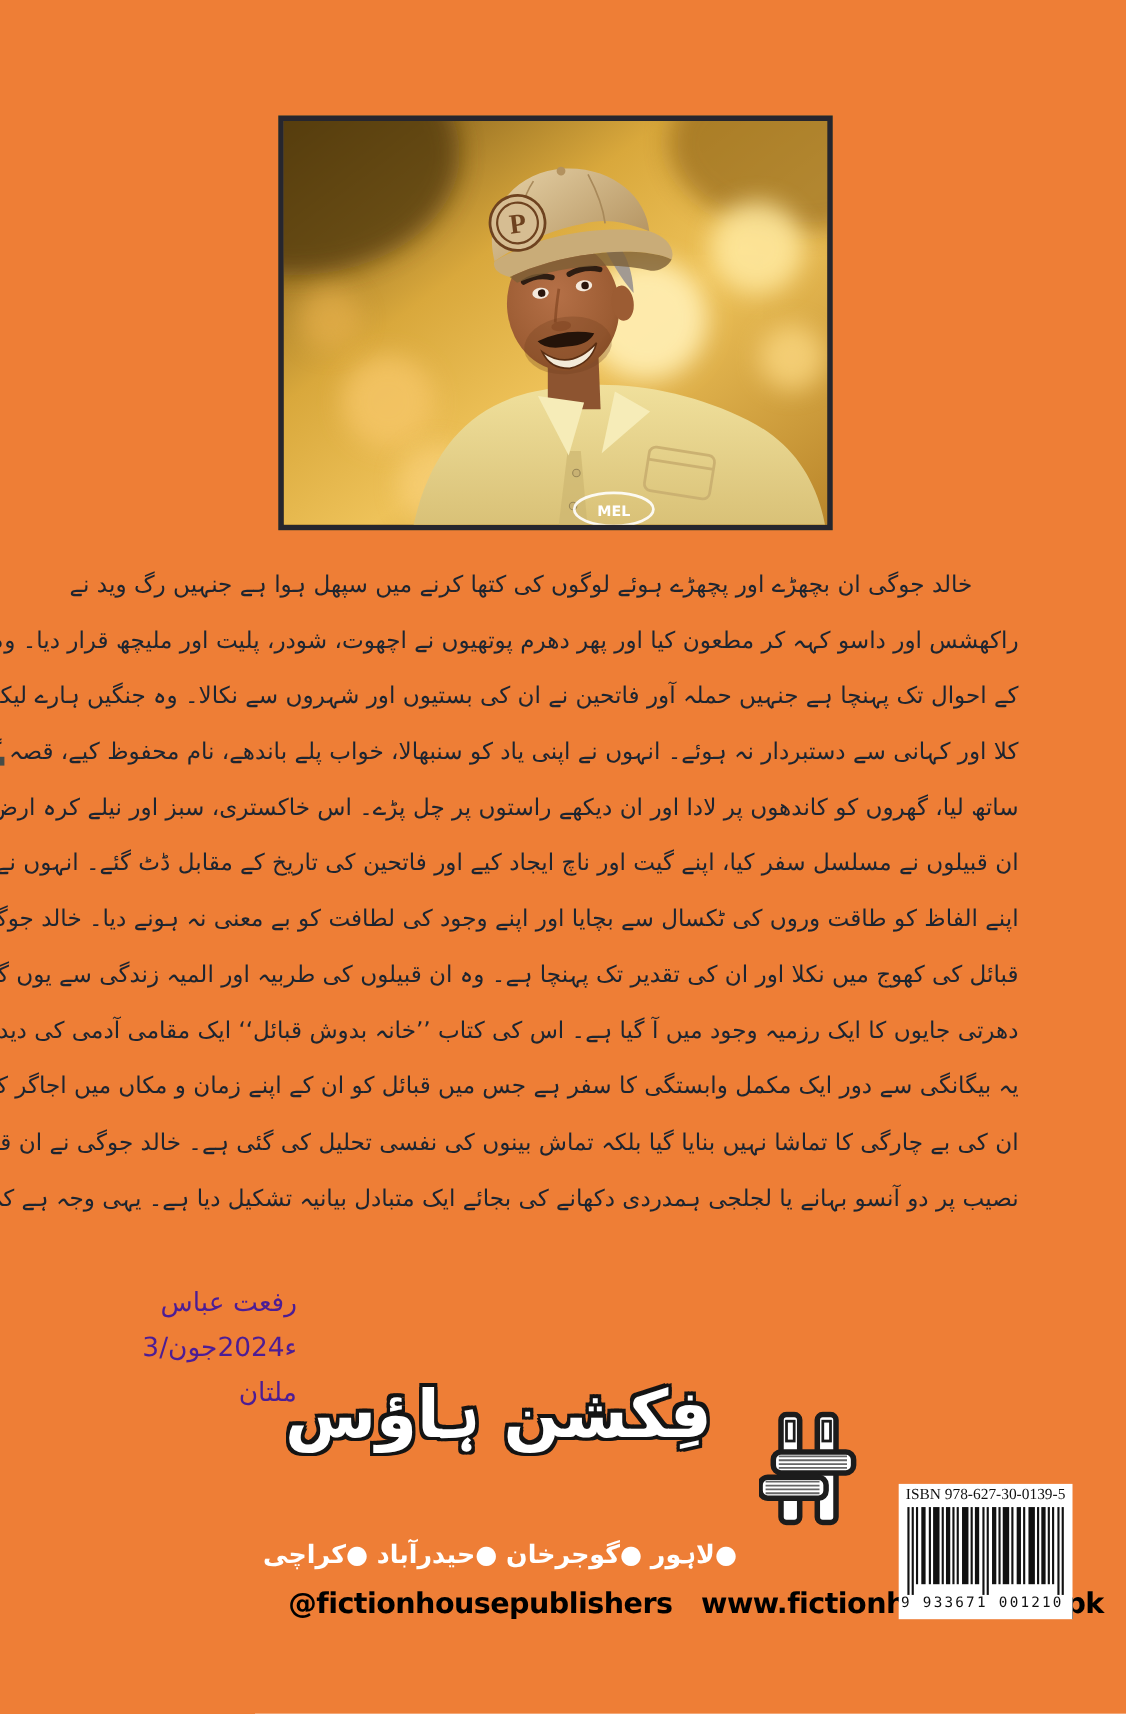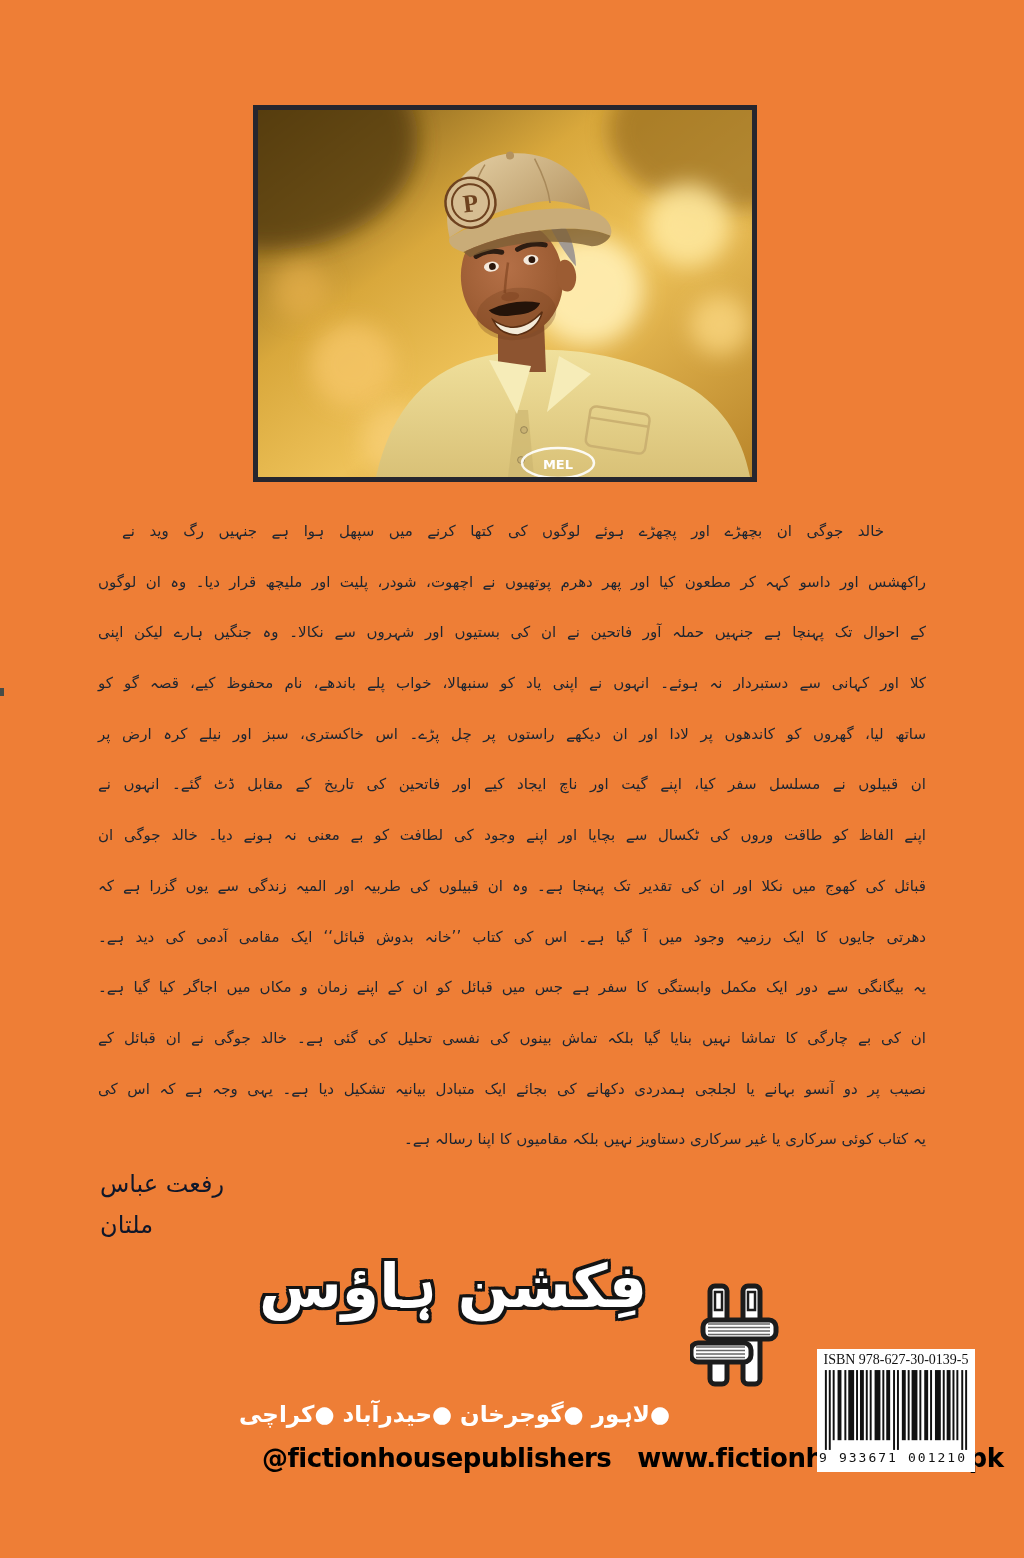--- a/index.html
+++ b/index.html
@@ -17,34 +17,34 @@
   
   .photo-frame {
     position:absolute; left:253px; top:105px; width:504px; height:377px;
     border:5px solid #26262e; background:#c8922f;
   }
   .photo-frame svg { display:block; width:100%; height:100%; }
 
   
   .blurb {
     position:absolute; left:98px; top:506px; width:828px;
-    direction:rtl; color:#1d2530; font-size:15px;
+    direction:rtl; color:#1d2530; font-size:21px;
   }
   .blurb .line {
     height:50.7px; line-height:50.7px;
     text-align:justify; text-align-last:justify;
     white-space:nowrap; overflow:visible;
   }
   .blurb .line.first { padding-right:42px; padding-left:24px; }
   .blurb .line.last  { text-align-last:right; padding-left:0; }
 
   
   .signature {
     position:absolute; left:100px; top:1164px; width:170px;
-    color:#0f172a; text-align:left; font-size:24px;
+    color:#4c1d95; text-align:right; font-size:24px;
   }
   .signature .sig-row { line-height:41px; white-space:nowrap; }
   .sig-name { direction:rtl; }
   .sig-date { direction:ltr; }
   .sig-date span { display:inline-block; }
   .sig-city { direction:rtl; }
 
   
   .publisher-name {
     position:absolute; left:243px; top:1240px; width:420px; height:92px;
@@ -188,25 +188,25 @@
     <div class="line">کے احوال تک پہنچا ہے جنہیں حملہ آور فاتحین نے ان کی بستیوں اور شہروں سے نکالا۔ وہ جنگیں ہارے لیکن اپنی</div>
     <div class="line">کلا اور کہانی سے دستبردار نہ ہوئے۔ انہوں نے اپنی یاد کو سنبھالا، خواب پلے باندھے، نام محفوظ کیے، قصہ گو کو</div>
     <div class="line">ساتھ لیا، گھروں کو کاندھوں پر لادا اور ان دیکھے راستوں پر چل پڑے۔ اس خاکستری، سبز اور نیلے کرہ ارض پر</div>
     <div class="line">ان قبیلوں نے مسلسل سفر کیا، اپنے گیت اور ناچ ایجاد کیے اور فاتحین کی تاریخ کے مقابل ڈٹ گئے۔ انہوں نے</div>
     <div class="line">اپنے الفاظ کو طاقت وروں کی ٹکسال سے بچایا اور اپنے وجود کی لطافت کو بے معنی نہ ہونے دیا۔ خالد جوگی ان</div>
     <div class="line">قبائل کی کھوج میں نکلا اور ان کی تقدیر تک پہنچا ہے۔ وہ ان قبیلوں کی طربیہ اور المیہ زندگی سے یوں گزرا ہے کہ</div>
     <div class="line">دھرتی جایوں کا ایک رزمیہ وجود میں آ گیا ہے۔ اس کی کتاب ’’خانہ بدوش قبائل‘‘ ایک مقامی آدمی کی دید ہے۔</div>
     <div class="line">یہ بیگانگی سے دور ایک مکمل وابستگی کا سفر ہے جس میں قبائل کو ان کے اپنے زمان و مکاں میں اجاگر کیا گیا ہے۔</div>
     <div class="line">ان کی بے چارگی کا تماشا نہیں بنایا گیا بلکہ تماش بینوں کی نفسی تحلیل کی گئی ہے۔ خالد جوگی نے ان قبائل کے</div>
     <div class="line">نصیب پر دو آنسو بہانے یا لجلجی ہمدردی دکھانے کی بجائے ایک متبادل بیانیہ تشکیل دیا ہے۔ یہی وجہ ہے کہ اس کی</div>
-    <div class="line last">یہ کتاب کوئی سرکاری یا غیر سرکاری دستاویز نہیں بلکہ مقامیوں کا اپنا رسالہ ہے۔</div>
   </div>
 
   <div class="signature">
     <div class="sig-row sig-name">رفعت عباس</div>
+    <div class="sig-row sig-date"><span>3/</span><span>جون</span><span>2024ء</span></div>
     <div class="sig-row sig-city">ملتان</div>
   </div>
 
   <div class="publisher-name">فِکشن ہاؤس</div>
 
   <div class="books-logo">
     <svg viewBox="0 0 90 104">
       <rect x="20" y="3" width="17" height="98" rx="5" fill="#ffffff" stroke="#1c1c1c" stroke-width="5"></rect>
       <rect x="25" y="9" width="7" height="18" fill="#ffffff" stroke="#1c1c1c" stroke-width="2.5"></rect>
       <rect x="53" y="3" width="17" height="98" rx="5" fill="#ffffff" stroke="#1c1c1c" stroke-width="5"></rect>

